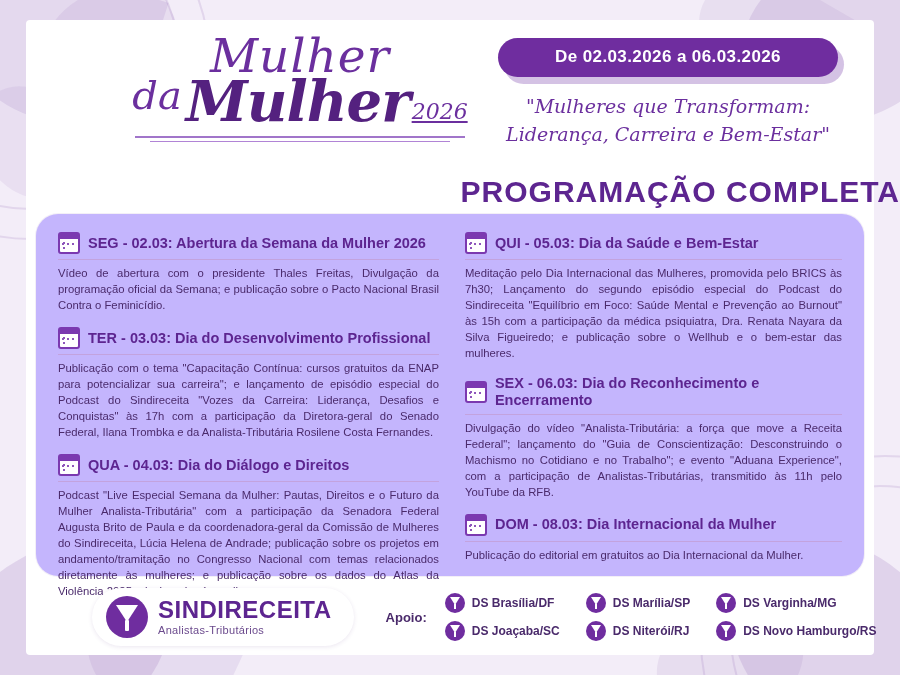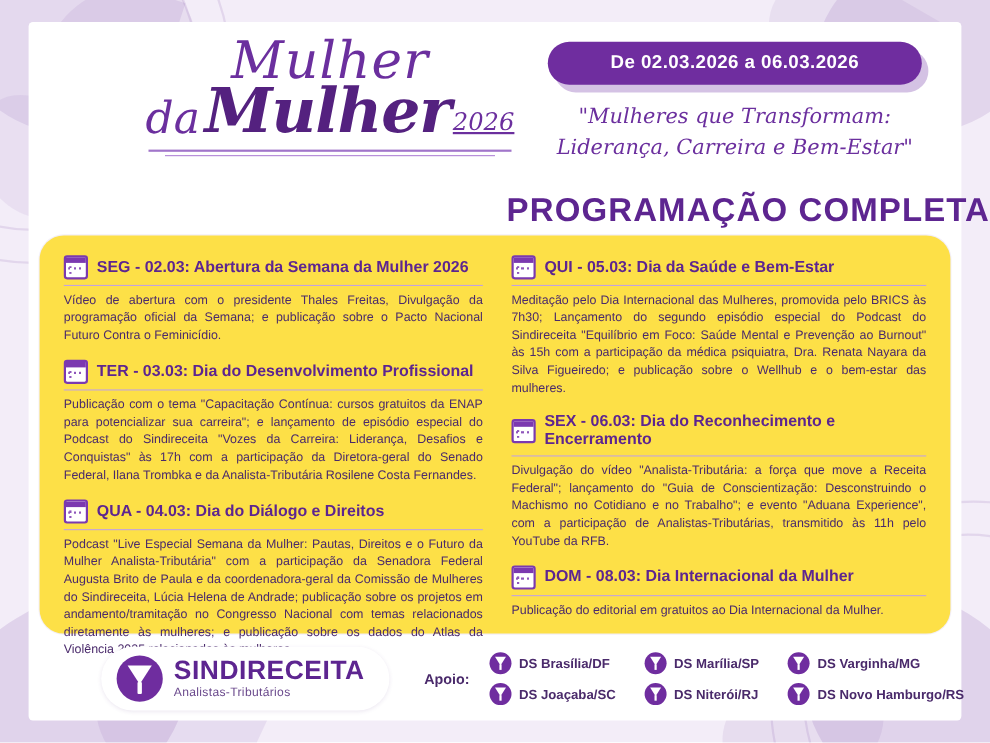--- a/index.html
+++ b/index.html
@@ -60,21 +60,21 @@
   }
   .t-semana {
     font-family: "DejaVu Serif", serif;
     font-size: 47px;
     font-style: italic;
     color: #6b2f9e;
     letter-spacing: 1px;
     line-height: 1;
   }
   .t-row2 {
-    display: flex; align-items: flex-end; justify-content: center;
+    display: flex; align-items: flex-start; justify-content: center;
     margin-top: -4px;
   }
   .t-da {
     font-family: "DejaVu Serif", serif;
     font-size: 40px; font-style: italic; color: #6b2f9e;
     margin-right: 4px; line-height: 1;
   }
   .t-mulher {
     font-family: "DejaVu Serif", serif;
     font-size: 56px; font-style: italic; font-weight: bold;
@@ -122,21 +122,21 @@
     text-align: right;
     font-size: 30px; font-weight: bold;
     color: #5d2590;
     letter-spacing: 1px;
   }
 
   
   .card {
     position: absolute;
     left: 36px; top: 214px; right: 36px; height: 362px;
-    background: #fde047;
+    background: #c4b5fd;
     border-radius: 22px;
     box-shadow: 0 0 0 1px rgba(140,100,180,.10);
     display: flex;
     padding: 18px 22px 10px 22px;
     gap: 22px;
   }
   .col { width: 50%; }
   .col.right { padding-left: 4px; }
 
   .item { margin-bottom: 14px; }
@@ -293,21 +293,21 @@
 <div class="card">
 
   <div class="col left">
 
     <div class="item">
       <div class="item-head">
         <span class="cal-icon"></span>
         <span class="item-title">SEG - 02.03: Abertura da Semana da Mulher 2026</span>
       </div>
       <div class="item-rule"></div>
-      <div class="item-body">Vídeo de abertura com o presidente Thales Freitas, Divulgação da programação oficial da Semana; e publicação sobre o Pacto Nacional Futuro Contra o Feminicídio.</div>
+      <div class="item-body">Vídeo de abertura com o presidente Thales Freitas, Divulgação da programação oficial da Semana; e publicação sobre o Pacto Nacional Brasil Contra o Feminicídio.</div>
     </div>
 
     <div class="item">
       <div class="item-head">
         <span class="cal-icon"></span>
         <span class="item-title">TER - 03.03: Dia do Desenvolvimento Profissional</span>
       </div>
       <div class="item-rule"></div>
       <div class="item-body">Publicação com o tema "Capacitação Contínua: cursos gratuitos da ENAP para potencializar sua carreira"; e lançamento de episódio especial do Podcast do Sindireceita "Vozes da Carreira: Liderança, Desafios e Conquistas" às 17h com a participação da Diretora-geral do Senado Federal, Ilana Trombka e da Analista-Tributária Rosilene Costa Fernandes.</div>
     </div>

